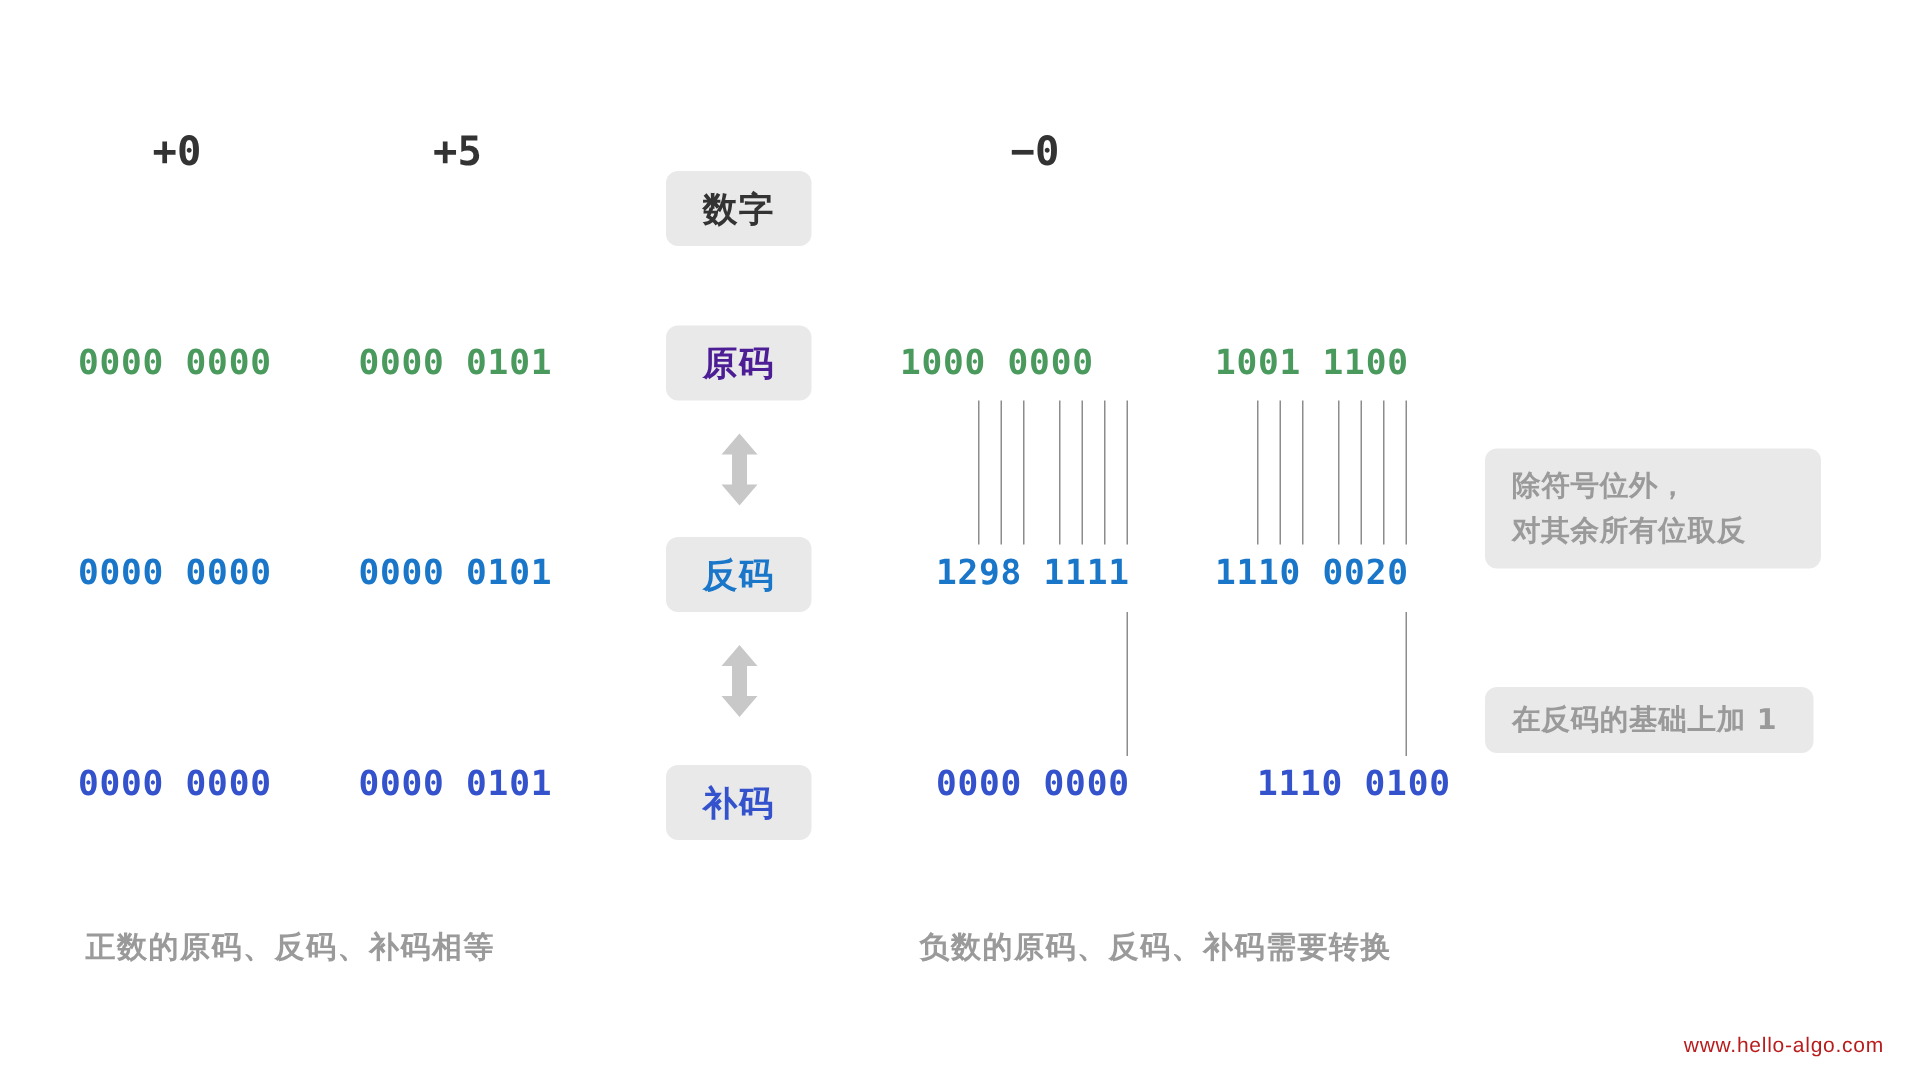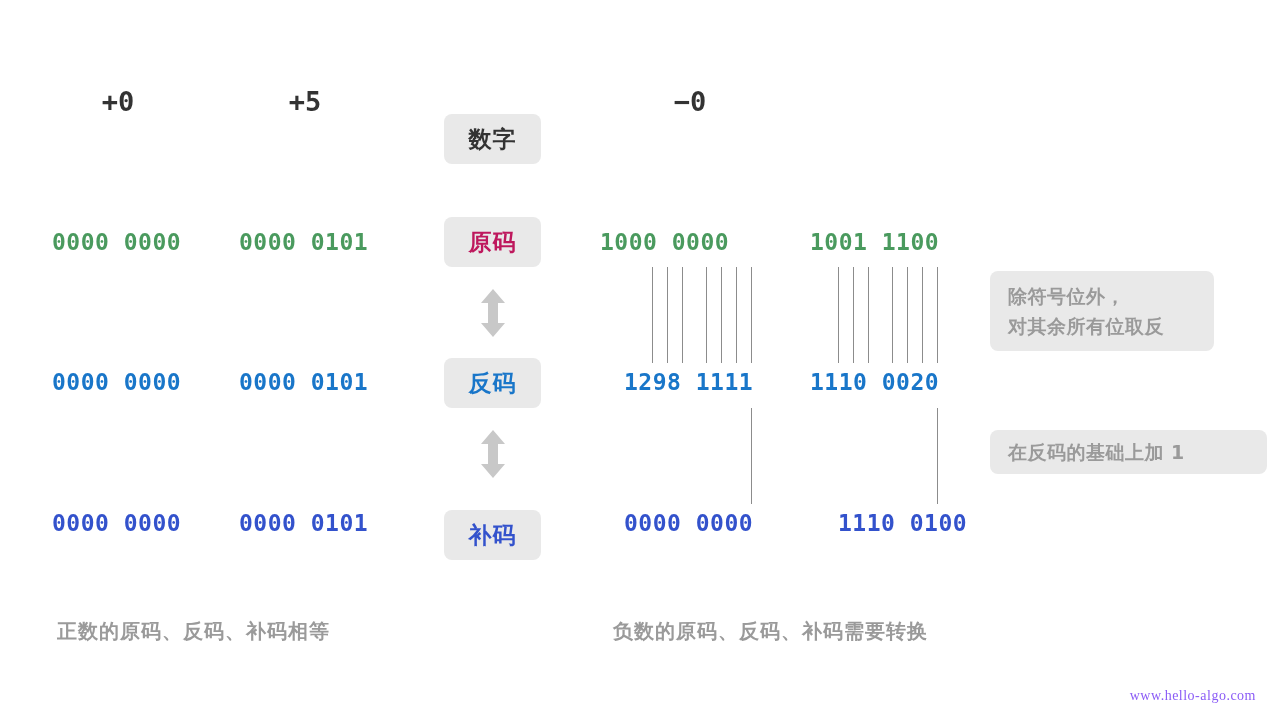--- a/index.html
+++ b/index.html
@@ -44,21 +44,21 @@
     background: #e9e9e9;
     display: flex;
     align-items: center;
     justify-content: center;
     font-size: 23px;
     font-weight: bold;
     letter-spacing: 1px;
     font-family: "DejaVu Sans", "Liberation Sans", sans-serif;
   }
   .badge-dark  { color: #333333; }
-  .badge-green { color: #be185d; }
+  .badge-green { color: #4c1d95; }
   .badge-blue  { color: #1976c9; }
   .badge-indigo{ color: #3352cc; }
 
   
   .bits {
     position: absolute;
     font-family: "DejaVu Sans Mono", "Liberation Mono", monospace;
     font-size: 23px;
     font-weight: bold;
     white-space: pre;
@@ -91,41 +91,42 @@
     font-size: 19px;
     font-weight: bold;
     font-family: "DejaVu Sans", "Liberation Sans", sans-serif;
     line-height: 30px;
     display: flex;
     flex-direction: column;
     justify-content: center;
     padding: 16px 18px;
     box-sizing: border-box;
     letter-spacing: 0.5px;
+    margin-top: 28px;
   }
 
   
   .caption {
     position: absolute;
     color: #9a9a9a;
     font-size: 20px;
     font-weight: bold;
     font-family: "DejaVu Sans", "Liberation Sans", sans-serif;
     letter-spacing: 1px;
     white-space: pre;
   }
 
   
   .watermark {
     position: absolute;
     right: 24px;
     bottom: 16px;
-    color: #8b5cf6;
+    color: #b91c1c;
     font-size: 14px;
-    font-family: Liberation Serif, serif;
+    font-family: Liberation Sans, sans-serif;
     letter-spacing: 0.5px;
   }
 </style>
 </head>
 <body>
 
 <div class="canvas">
 
   <div class="num-head abs" style="left:48px;  top:86px; width:140px;">+0</div>
 
@@ -191,21 +192,21 @@
 
   <div class="tick" style="left:751px; top:408px; height:96px;"></div>
   <div class="tick" style="left:937px; top:408px; height:96px;"></div>
 
   <div class="dbl-arrow" style="left:476px; top:429px;">
     <svg width="34" height="50" viewBox="0 0 34 50" xmlns="http://www.w3.org/2000/svg">
       <path d="M17 1 L29 15 L22 15 L22 35 L29 35 L17 49 L5 35 L12 35 L12 15 L5 15 Z" fill="#c8c8c8"></path>
     </svg>
   </div>
 
-  <div class="note" style="left:990px; top:430px; width:277px; height:44px;">
+  <div class="note" style="left:990px; top:430px; width:219px; height:44px;">
     <div>在反码的基础上加 1</div>
   </div>
 
   <div class="bits c-indigo" style="left:52px;  top:510px;">0000 0000</div>
 
   <div class="bits c-indigo" style="left:239px; top:510px;">0000 0101</div>
 
   <div class="badge badge-indigo" style="left:444px; top:510px;">
     <span>补码</span>
   </div>

